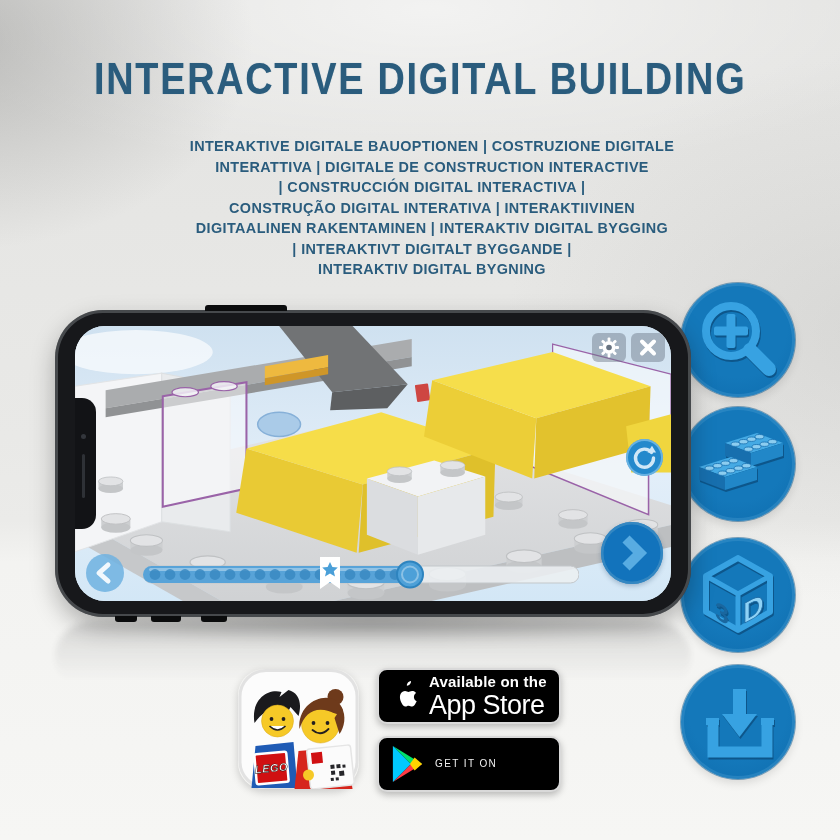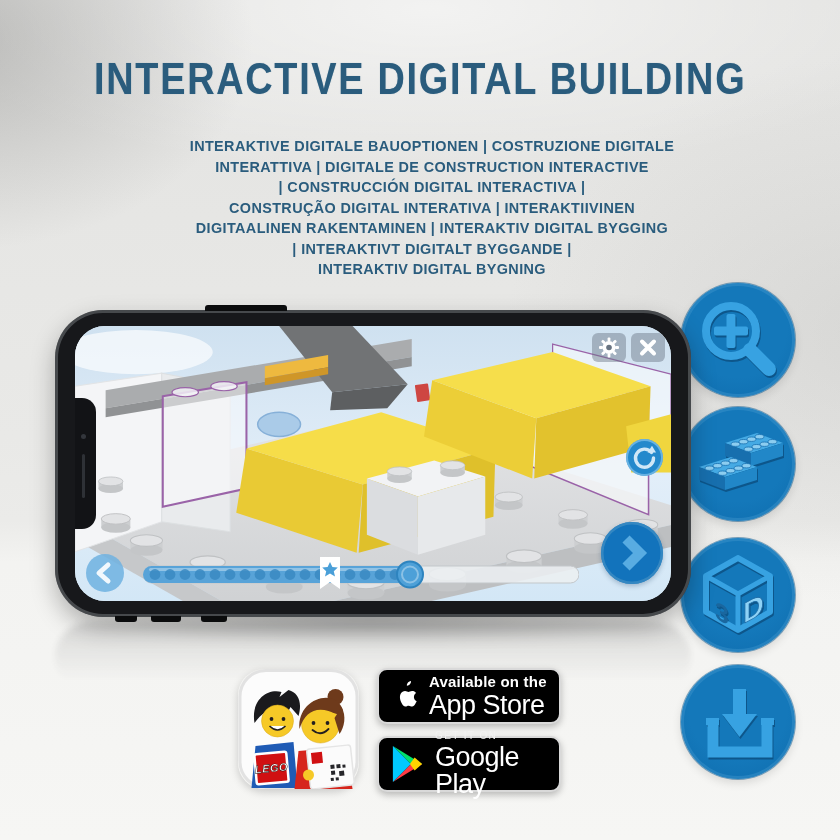--- a/index.html
+++ b/index.html
@@ -379,17 +379,16 @@
     <span class="ic">
       <svg width="34" height="38" viewBox="0 0 36 40">
         <polygon points="2,1 33,20 21,20" fill="#00e26b"></polygon>
         <polygon points="2,39 33,20 21,20" fill="#ff3a44"></polygon>
         <polygon points="2,1 21,20 2,39" fill="#00c9ff"></polygon>
         <polygon points="25,13 33,20 25,27 20,20" fill="#ffd400"></polygon>
       </svg>
     </span>
     <span class="tx">
       <div class="tag">GET IT ON</div>
-      <div class="nm">Google Play</div>
     </span>
   </div>
 
 </div>
 
 </body></html>

